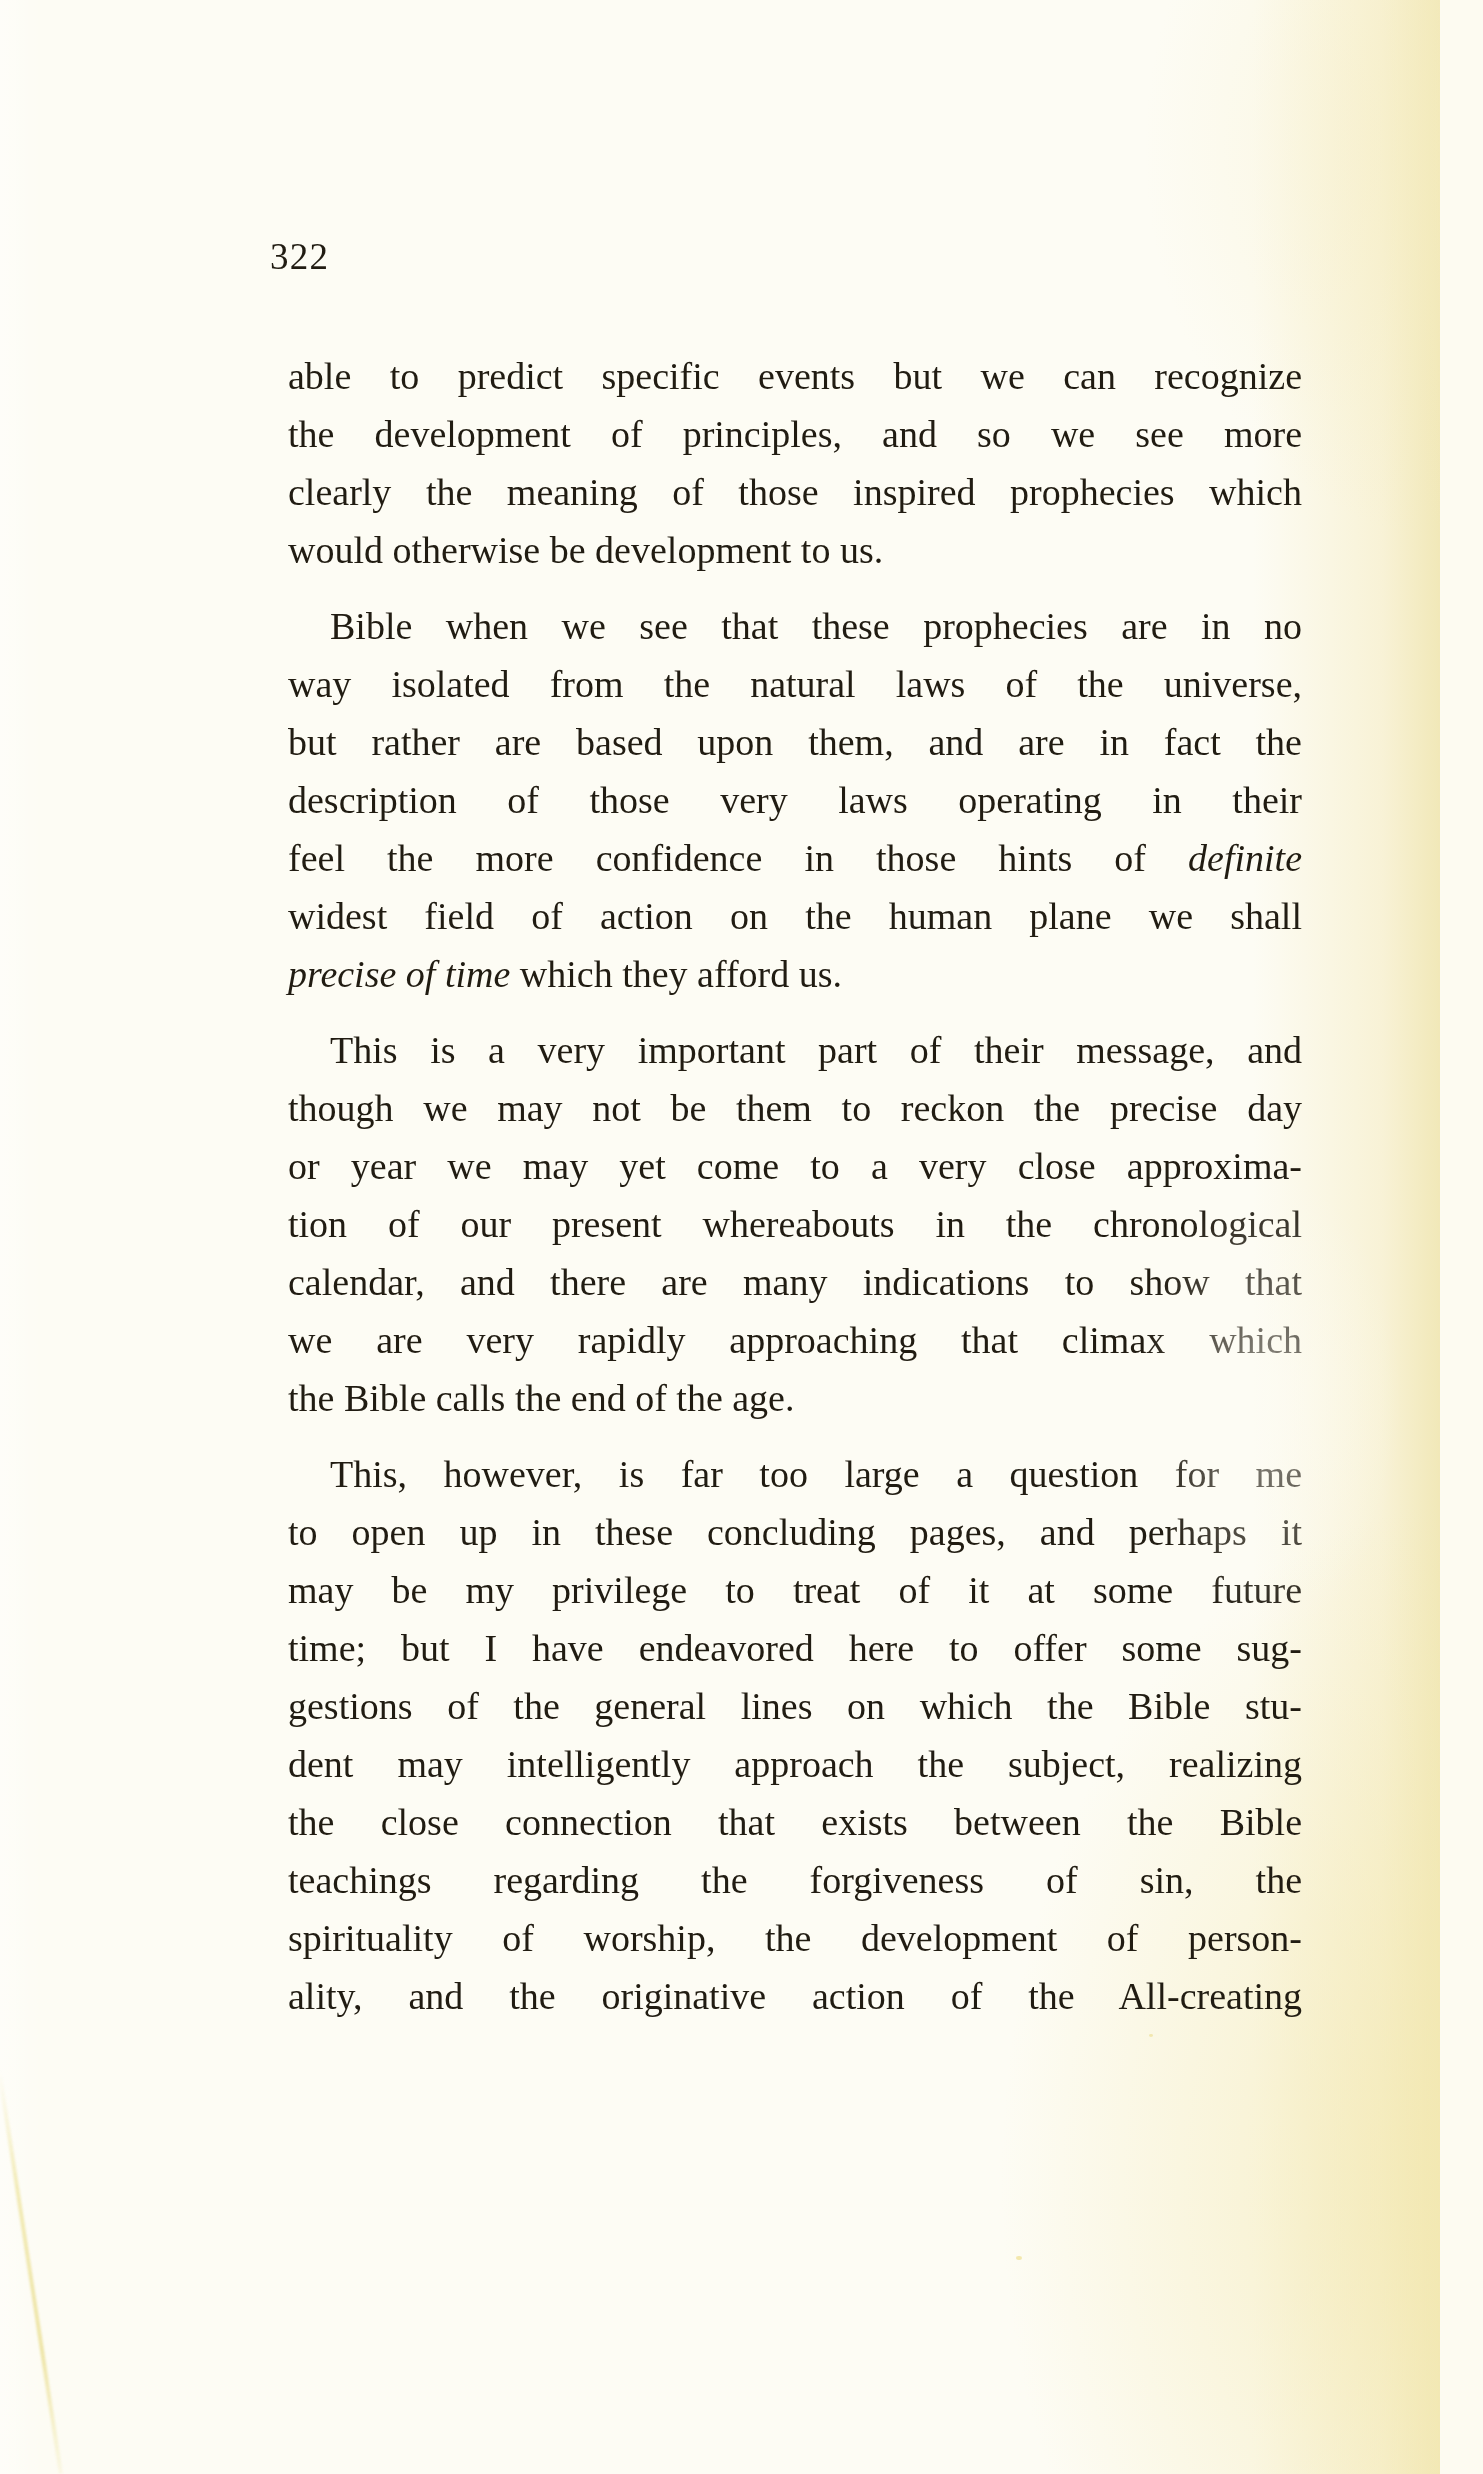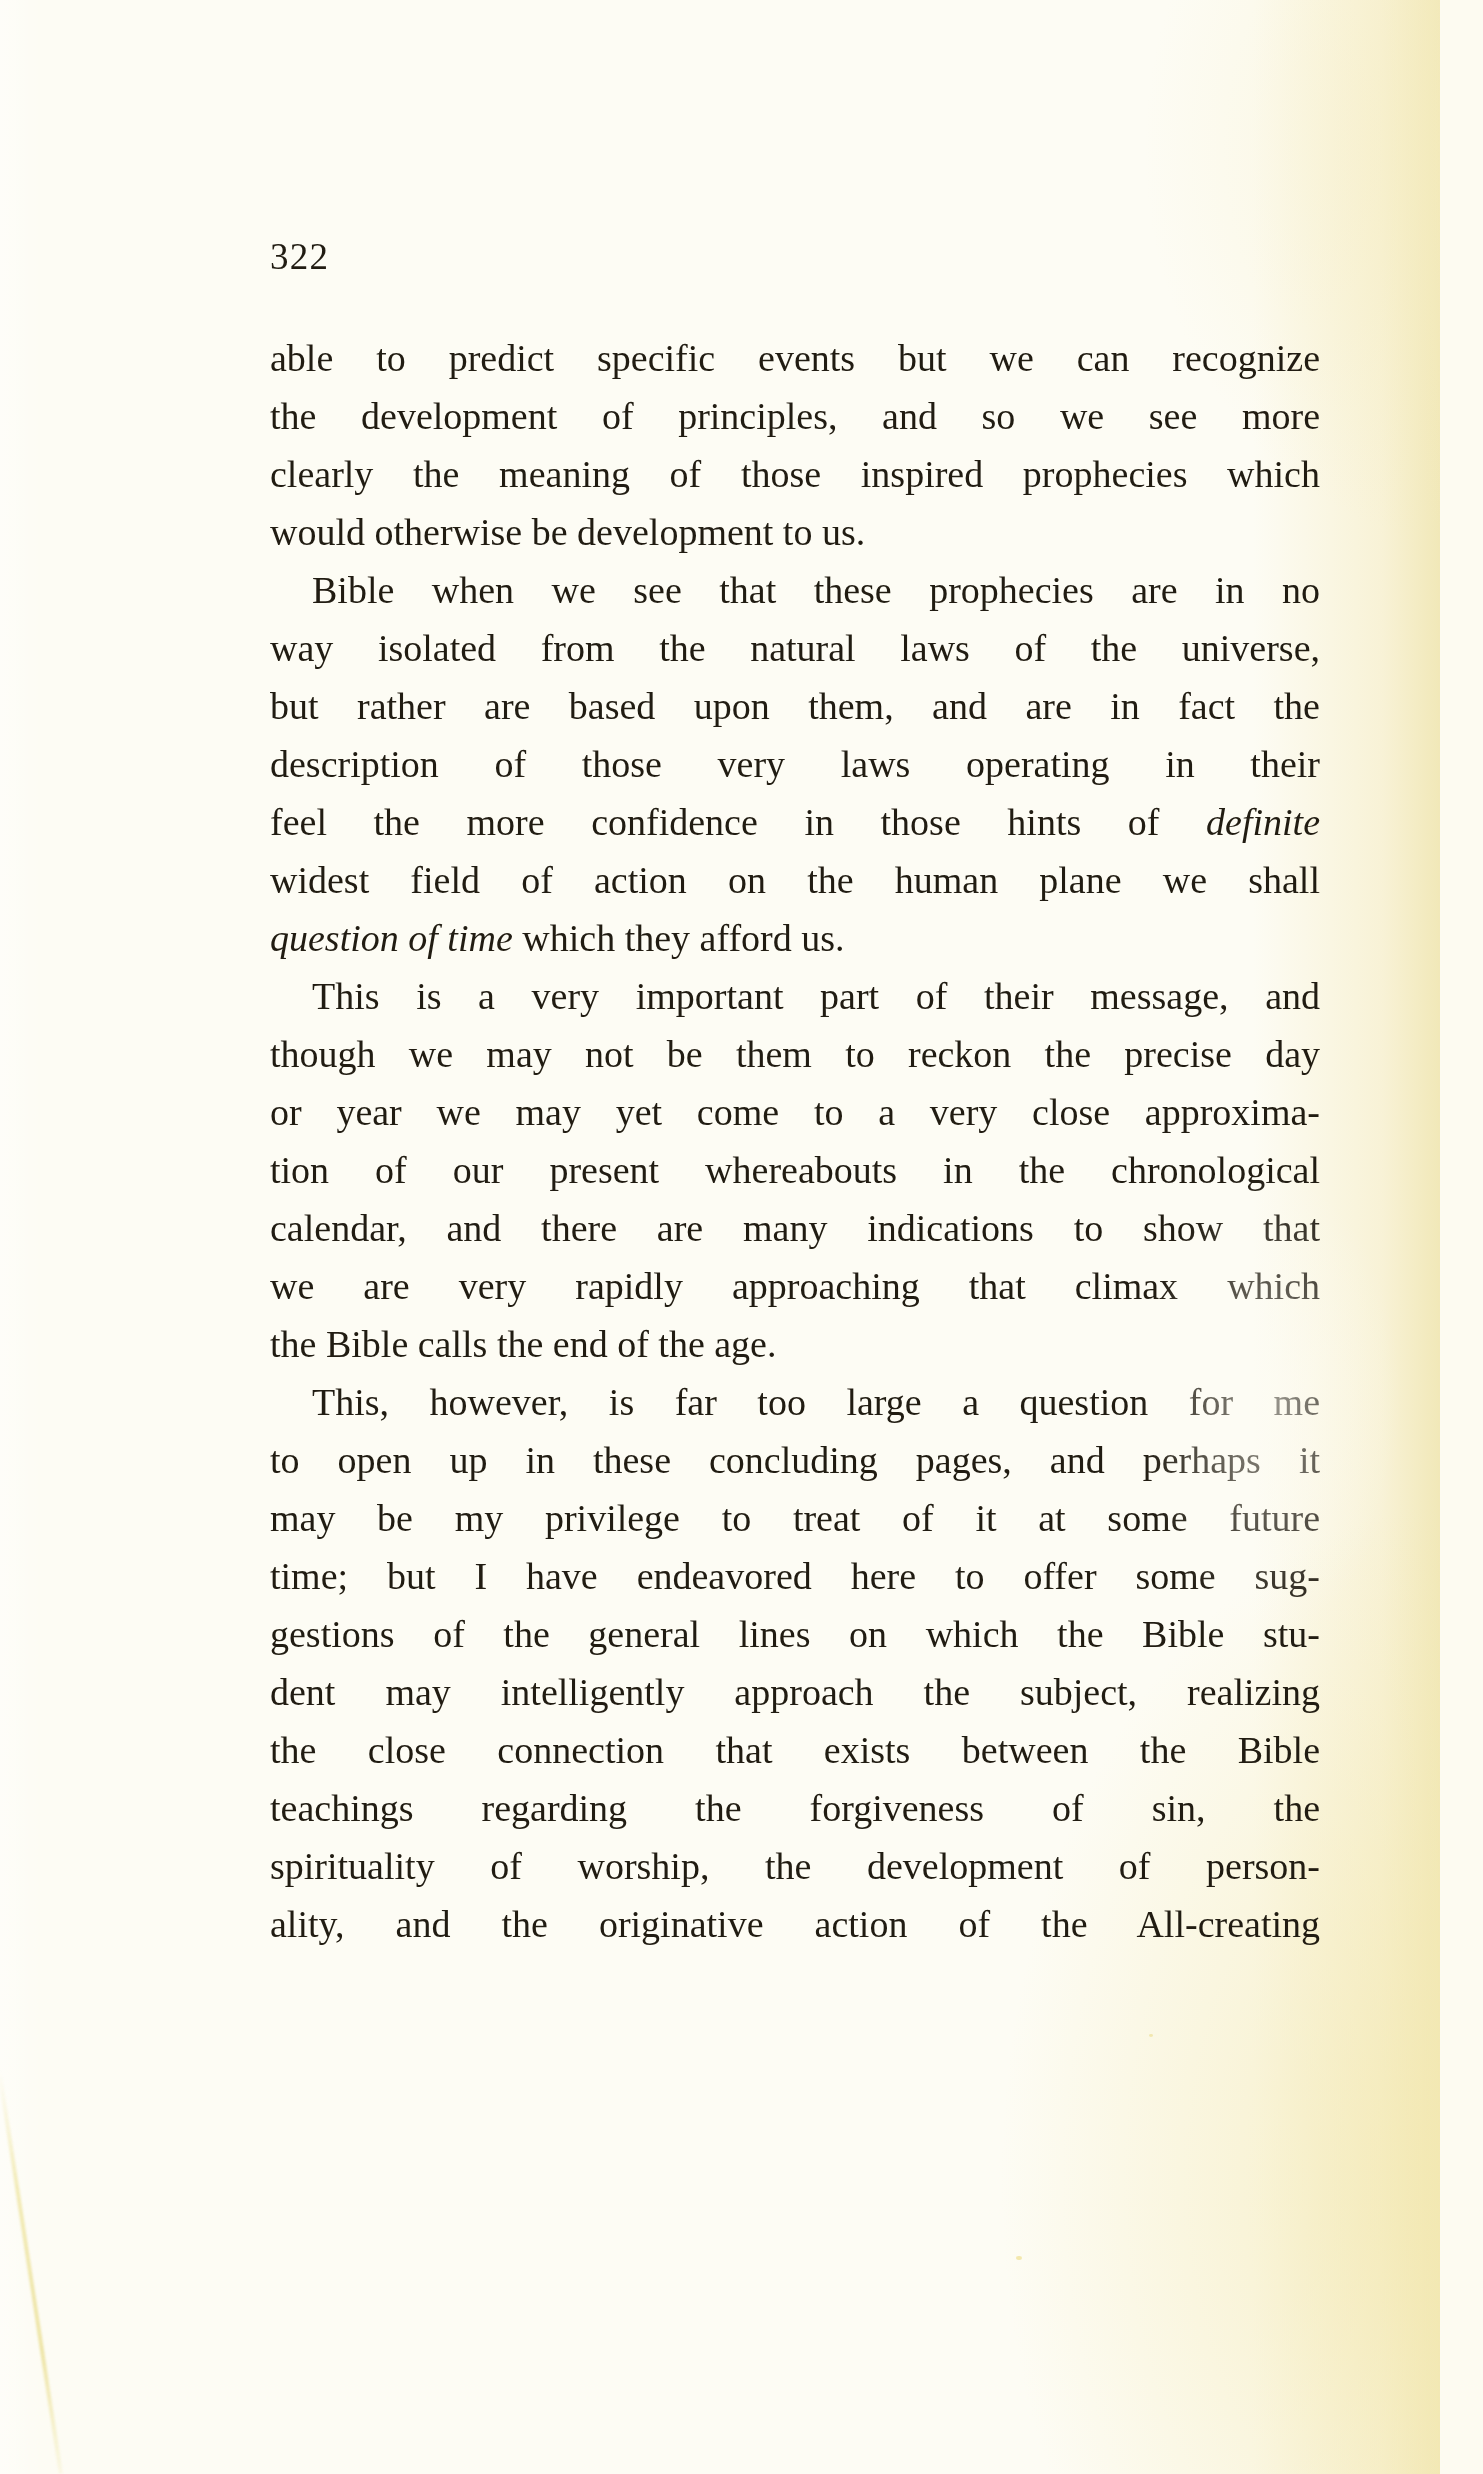--- a/index.html
+++ b/index.html
@@ -45,21 +45,21 @@
 
   
   .text-block {
     position: absolute;
     left: 270px;
     top: 329px;
     width: 1050px;
     font-size: 38px;
     line-height: 58px;
   }
-  .paragraph { margin: 0; }
+  .paragraph { margin: 18px; }
   .line {
     text-align: justify;
     text-align-last: justify;
     height: 58px;
     white-space: normal;
   }
   .line.last { text-align-last: left; }
   .line.indent { text-indent: 42px; }
   .it { font-style: italic; }
 
@@ -107,21 +107,21 @@
         <div class="line"><span>clearly the meaning of those inspired prophecies which</span></div>
         <div class="line last"><span>would otherwise be development to us.</span></div>
       </div>
       <div class="paragraph">
         <div class="line indent"><span>Bible when we see that these prophecies are in no</span></div>
         <div class="line"><span>way isolated from the natural laws of the universe,</span></div>
         <div class="line"><span>but rather are based upon them, and are in fact the</span></div>
         <div class="line"><span>description of those very laws operating in their</span></div>
         <div class="line"><span>feel the more confidence in those hints of </span><span class="it">definite</span></div>
         <div class="line"><span>widest field of action on the human plane we shall</span></div>
-        <div class="line last"><span class="it">question of time</span><span> which they afford us.</span></div>
+        <div class="line last"><span class="it">precise of time</span><span> which they afford us.</span></div>
       </div>
       <div class="paragraph">
         <div class="line indent"><span>This is a very important part of their message, and</span></div>
         <div class="line"><span>though we may not be them to reckon the precise day</span></div>
         <div class="line"><span>or year we may yet come to a very close approxima-</span></div>
         <div class="line"><span>tion of our present whereabouts in the chronological</span></div>
         <div class="line"><span>calendar, and there are many indications to show that</span></div>
         <div class="line"><span>we are very rapidly approaching that climax which</span></div>
         <div class="line last"><span>the Bible calls the end of the age.</span></div>
       </div>

